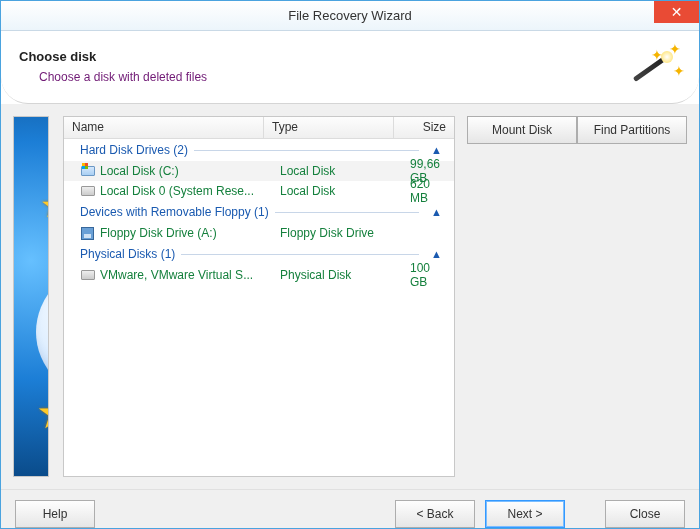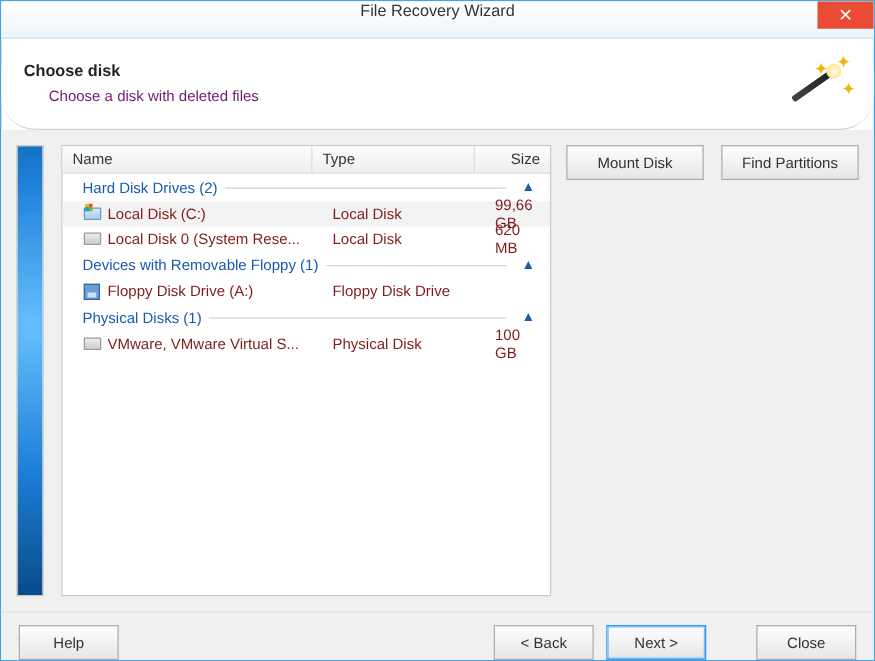--- a/index.html
+++ b/index.html
@@ -11,21 +11,21 @@
     width: 700px;
     height: 529px;
     overflow: hidden;
     border: 1px solid #4aa3df;
   }
   .titlebar {
     height: 30px;
     background: linear-gradient(to bottom, #fff 0%, #ecf5fb 100%);
     border-bottom: 1px solid #c9d9e6;
     display: flex;
-    align-items: flex-start;
+    align-items: center;
     position: relative;
   }
   .titlebar .title {
     flex: 1;
     text-align: center;
     color: #333;
     font-size: 13px;
   }
   .close-btn {
     width: 45px;
@@ -127,30 +127,30 @@
   .group-row {
     display:flex; align-items:center; color:#1a5ab0; font-size:12px;
     padding: 4px 6px 4px 16px; gap:6px;
   }
   .group-row .gname { white-space:nowrap; }
   .group-row .gline { flex:1; height:1px; background:#c8d6e8; }
   .group-row .chev {
     color:#1a5ab0; font-size:11px; padding:0 6px; cursor:pointer;
   }
   .row {
-    display:flex; align-items:center; font-size:12px; color:#7f1d1d;
+    display:flex; align-items:center; font-size:12px; color:#15803d;
     height:20px; padding:0 4px 0 16px;
   }
   .row.selected { background:#f3f3f3; }
   .row .icon { width:16px; height:14px; margin-right:4px; display:inline-flex; align-items:center; justify-content:center; }
   .row .name { flex:0 0 180px; white-space:nowrap; overflow:hidden; text-overflow:ellipsis;}
   .row .type { flex:0 0 130px; }
   .row .size { flex:1; text-align:left; padding-right:10px;}
 
-  .act-row { display:flex; gap:14px; padding-left:2px;}
+  .act-row { display:flex; padding-left:2px;}
   button.std {
     min-width:110px; height:28px; font-family:inherit; font-size:12px;
     background: linear-gradient(to bottom,#fefefe,#e6e6e6);
     border:1px solid #adadad; color:#333; cursor:pointer;
     padding: 0 14px;
   }
   button.std.default { border-color:#3399ff; box-shadow: 0 0 0 1px #7abdff inset;}
 
   .footer {
     height:48px; background:#f0f0f0;

